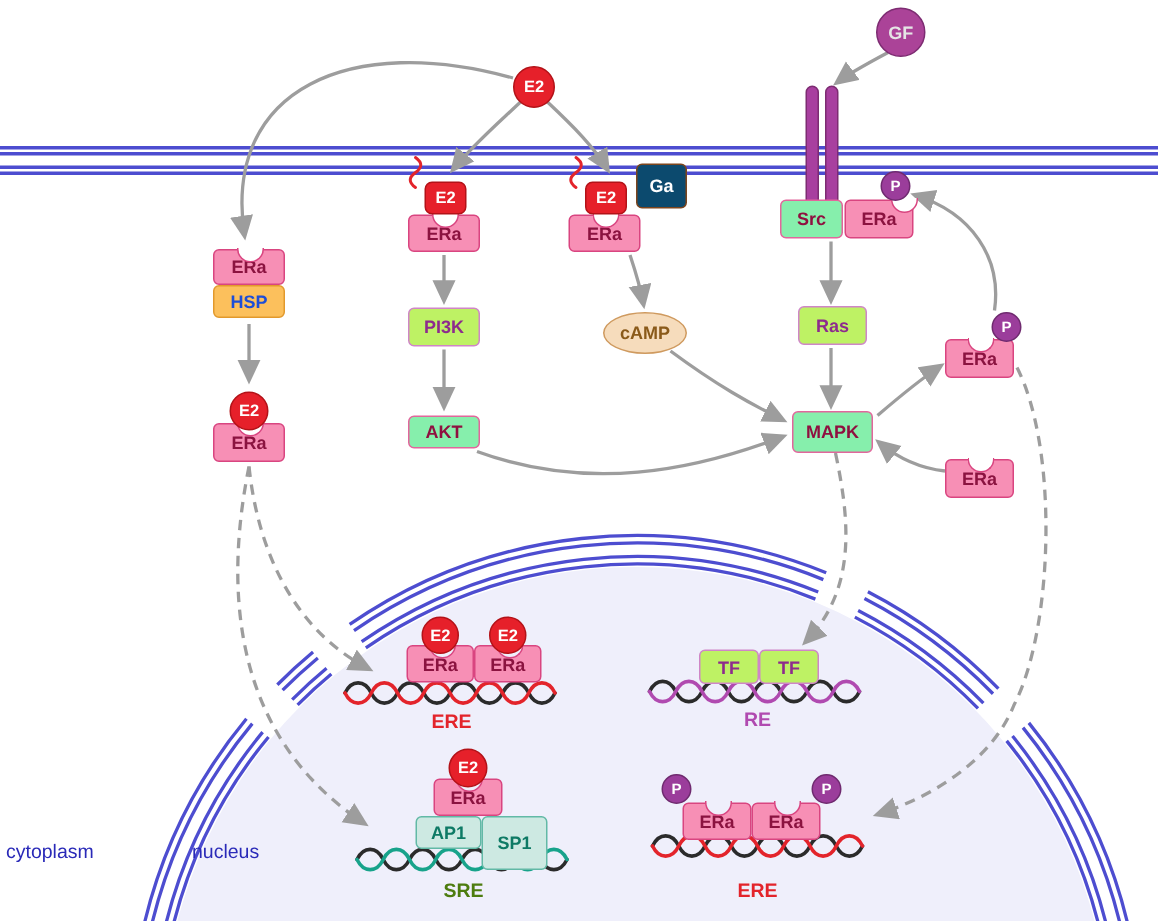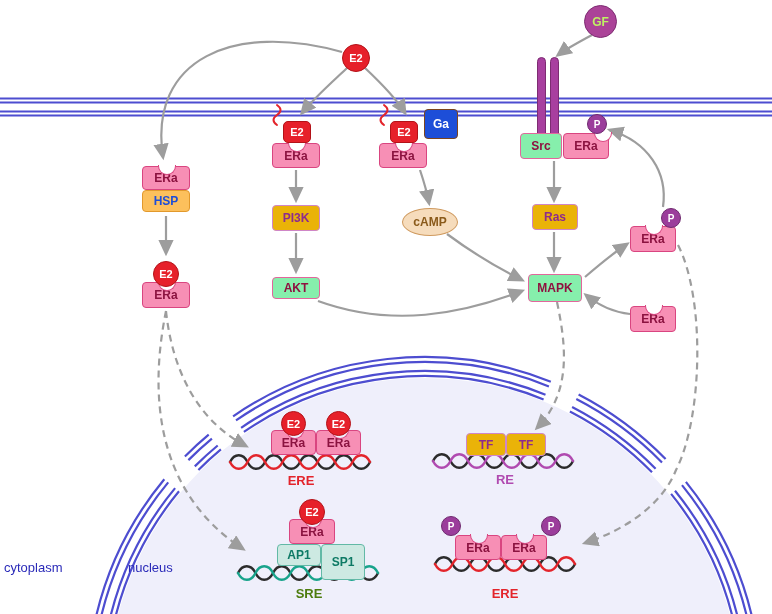--- a/index.html
+++ b/index.html
@@ -4,27 +4,27 @@
 <style>
   *{margin:0;padding:0;box-sizing:border-box}
   body{font-family:"Liberation Sans",sans-serif;background:#fff}
   .stage{position:relative;width:772px;height:614px;background:#fff;overflow:hidden}
   .stage > svg{position:absolute;left:0;top:0}
   .node{position:absolute;display:flex;align-items:center;justify-content:center;
         font-weight:bold;font-size:12px;border:1.6px solid;border-radius:4px;z-index:2}
   .circle{border-radius:50% !important}
   .era{background:#f78fb5;border-color:#d94580;color:#8b1340}
   .pinkbox{background:#86efac;border-color:#e2669c;color:#8f1040}
-  .lightpink{background:#eab308;border-color:#cf86c7;color:#8d2b8d}
+  .lightpink{background:#bef264;border-color:#cf86c7;color:#8d2b8d}
   .orange{background:#fcc05c;border-color:#e2992c;color:#1d4ed8}
   .tealbox{background:#cde9e2;border-color:#62b9a6;color:#0e7a65}
-  .brown{background:#1d4ed8;border-color:#7c451d;color:#fff}
+  .brown{background:#0c4a6e;border-color:#7c451d;color:#fff}
   .beige{background:#f6dcbc;border-color:#cf9a5f;color:#8a5a1a;border-radius:50% !important}
   .red{background:#e6202a;border-color:#b31218;color:#fff}
-  .purple{background:#ab4398;border-color:#7d2c72;color:#bef264}
+  .purple{background:#ab4398;border-color:#7d2c72;color:#e5e5e5}
   .pcircle{background:#9b3d9b;border-color:#6f2a6f;color:#fff;font-size:10px}
   .bar{position:absolute;background:#a83f9f;border:1.6px solid #7d2c72;border-radius:5px 5px 2px 2px;z-index:2}
   .lab{position:absolute;font-weight:bold;font-size:13px;text-align:center;z-index:3}
   .comp{position:absolute;font-size:13px;color:#2a2ab8;z-index:3}
   .notch::after{content:"";position:absolute;top:-1.6px;left:var(--nx,calc(50% - 8px));
         width:16px;height:9px;background:var(--nbg,#fff);
         border:1.6px solid #d94580;border-top:none;border-radius:0 0 16px 16px}
 </style>
 </head>
 <body>

